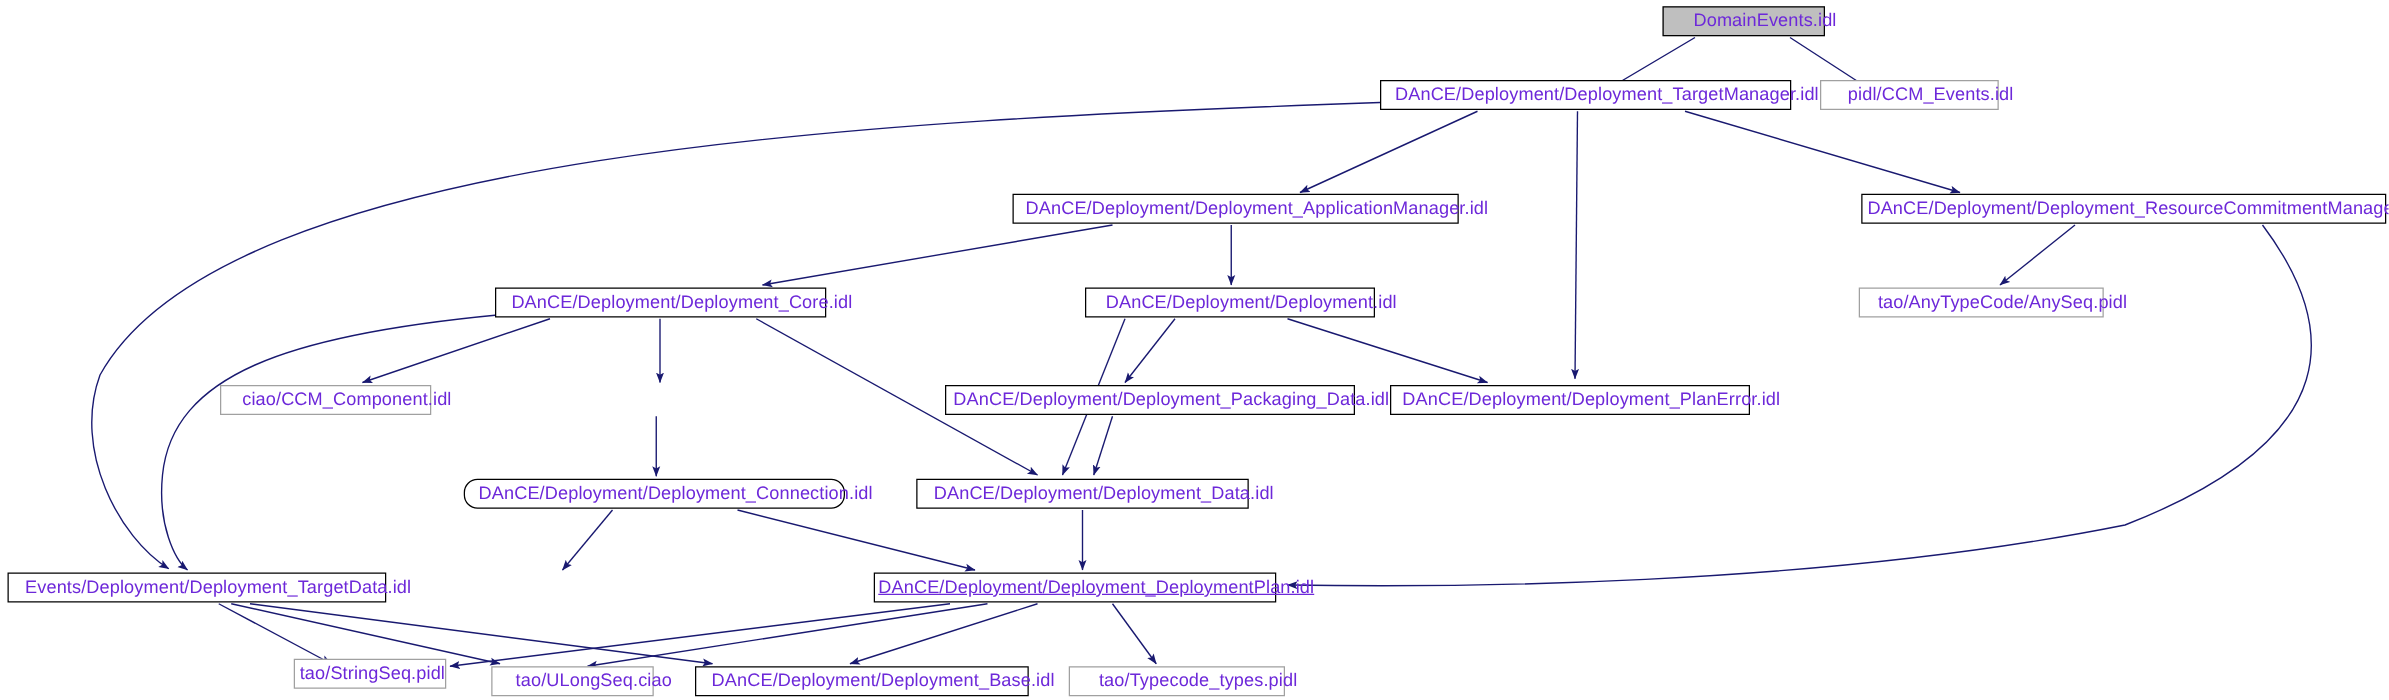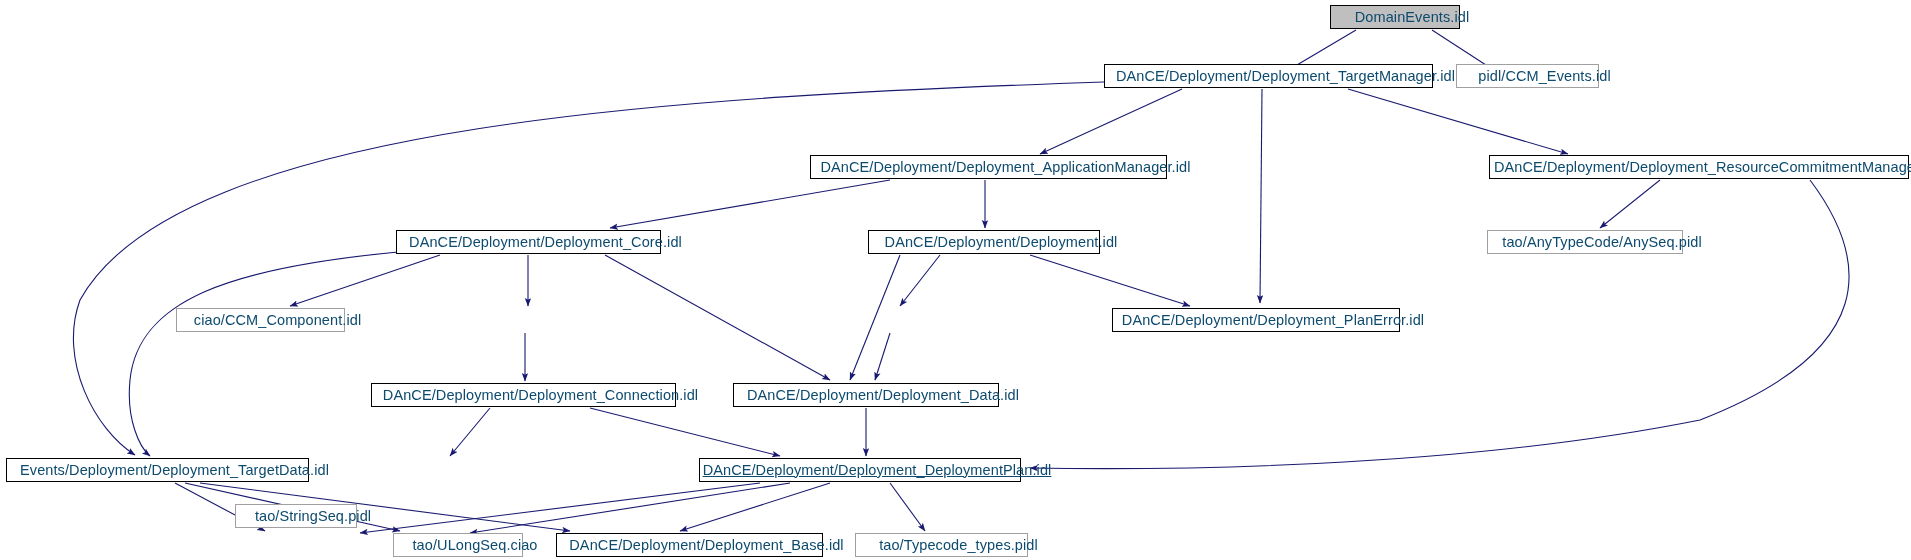--- a/index.html
+++ b/index.html
@@ -31,21 +31,21 @@
   }
   .node {
     position: absolute;
     box-sizing: border-box;
     display: flex;
     align-items: center;
     justify-content: center;
     white-space: nowrap;
     font-size: 14.5px;
     line-height: 1;
-    color: #0c4a6e;
+    color: #6d28d9;
     background: #ffffff;
     border: 1px solid #a0a0a0;
     letter-spacing: 0.1px;
     padding-left: 34px;
   }
   .node.bold-border {
     border: 1.4px solid #000000;
   }
   .node.root-node {
     background: #bfbfbf;
@@ -118,36 +118,39 @@
       </div>
       <div class="node bold-border" style="left: 396px; top: 230px; width: 265px; height: 24px;">
         <span class="node-label">DAnCE/Deployment/Deployment_Core.idl</span>
       </div>
       <div class="node" style="left: 1487px; top: 230px; width: 196px; height: 24px;">
         <span class="node-label">tao/AnyTypeCode/AnySeq.pidl</span>
       </div>
       <div class="node" style="left: 176px; top: 308px; width: 169px; height: 24px;">
         <span class="node-label">ciao/CCM_Component.idl</span>
       </div>
+      <div class="node bold-border" style="left: 756px; top: 308px; width: 328px; height: 24px;">
+        <span class="node-label">DAnCE/Deployment/Deployment_Packaging_Data.idl</span>
+      </div>
       <div class="node bold-border" style="left: 1112px; top: 308px; width: 288px; height: 24px;">
         <span class="node-label">DAnCE/Deployment/Deployment_PlanError.idl</span>
       </div>
-      <div class="node bold-border" style="left: 371px; top: 383px; width: 305px; height: 24px;">
+      <div class="node bold-border" style="left: 371px; top: 383px; width: 305px; height: 24px; border-radius: 11px;">
         <span class="node-label">DAnCE/Deployment/Deployment_Connection.idl</span>
       </div>
       <div class="node bold-border" style="left: 733px; top: 383px; width: 266px; height: 24px;">
         <span class="node-label">DAnCE/Deployment/Deployment_Data.idl</span>
       </div>
       <div class="node bold-border" style="left: 6px; top: 458px; width: 303px; height: 24px;">
         <span class="node-label">Events/Deployment/Deployment_TargetData.idl</span>
       </div>
       <div class="node bold-border" style="left: 699px; top: 458px; width: 322px; height: 24px; text-decoration: underline;">
         <span class="node-label">DAnCE/Deployment/Deployment_DeploymentPlan.idl</span>
       </div>
-      <div class="node" style="left: 235px; top: 504px; width: 122px; height: 24px;">
+      <div class="node" style="left: 235px; top: 527px; width: 122px; height: 24px; justify-content: flex-end;">
         <span class="node-label">tao/StringSeq.pidl</span>
       </div>
       <div class="node" style="left: 393px; top: 533px; width: 130px; height: 24px;">
         <span class="node-label">tao/ULongSeq.ciao</span>
       </div>
       <div class="node bold-border" style="left: 556px; top: 533px; width: 267px; height: 24px;">
         <span class="node-label">DAnCE/Deployment/Deployment_Base.idl</span>
       </div>
       <div class="node" style="left: 855px; top: 533px; width: 173px; height: 24px;">
         <span class="node-label">tao/Typecode_types.pidl</span>

